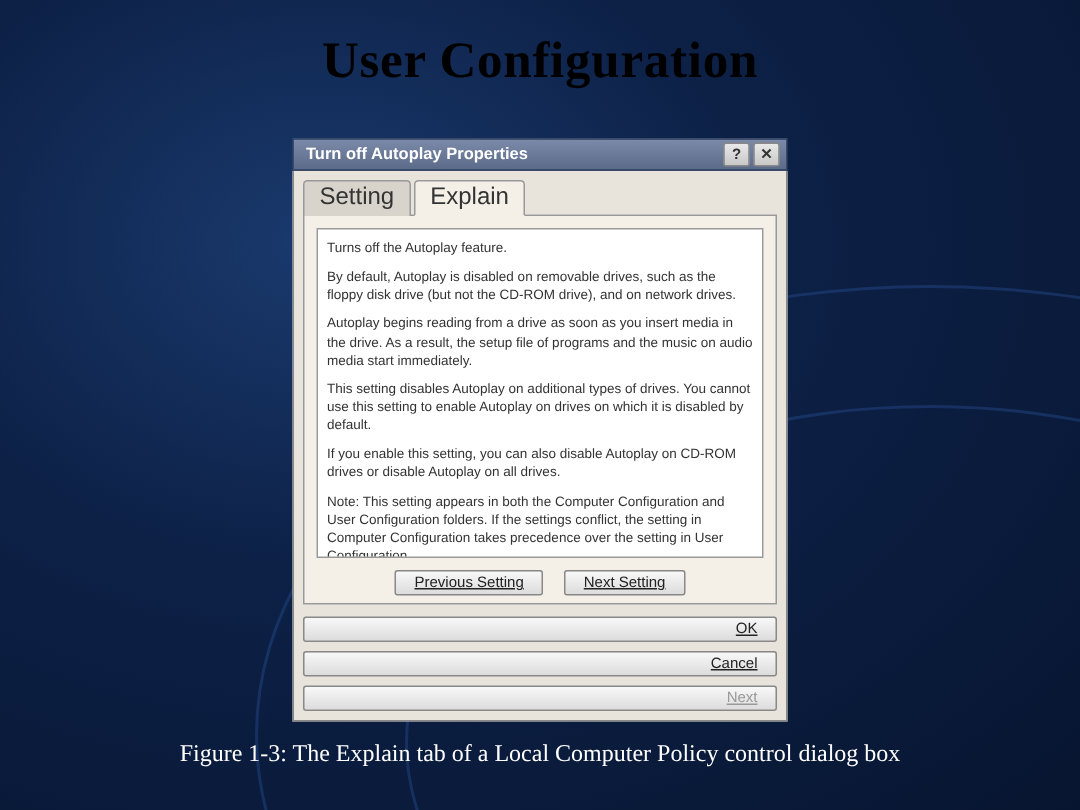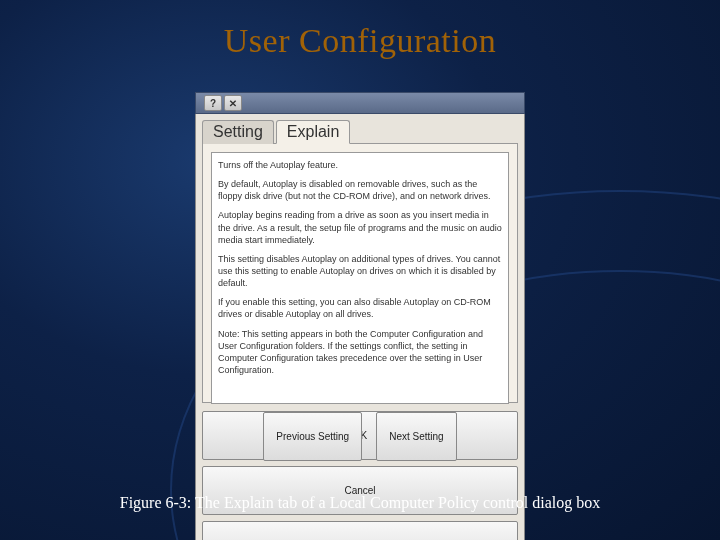--- a/index.html
+++ b/index.html
@@ -13,23 +13,23 @@
   }
   .swoosh {
     position: absolute;
     border: 2px solid rgba(40, 80, 150, 0.4);
     border-radius: 50%;
   }
   .swoosh1 { width: 900px; height: 600px; right: -350px; bottom: -250px; }
   .swoosh2 { width: 700px; height: 450px; right: -250px; bottom: -180px; }
   .slide-title {
     text-align: center;
-    color: #a16207;
+    color: #000000;
     font-size: 34px;
-    font-weight: normal;
+    font-weight: bold;
     padding-top: 22px;
     letter-spacing: 0.5px;
   }
   .caption {
     position: absolute;
     bottom: 28px;
     left: 0;
     right: 0;
     text-align: center;
     color: #fff;
@@ -110,65 +110,67 @@
     height: 260px;
     position: relative;
   }
   .policy-name {
     font-size: 10px;
     margin-bottom: 6px;
   }
   .explain-box {
     background: #fff;
     border: 1px solid #999;
-    height: 252px;
+    height: 220px;
     padding: 6px;
     font-size: 9px;
     line-height: 1.35;
     color: #333;
     overflow: hidden;
   }
   .explain-box p { margin-bottom: 7px; }
   .nav-btns {
     display: flex;
     justify-content: center;
     gap: 14px;
     margin-top: 8px;
   }
   .btn {
     background: linear-gradient(to bottom, #f8f8f8, #dcdcdc);
     border: 1px solid #888;
     border-radius: 2px;
-    padding: 18px 12px;
+    padding: 2px 12px;
     font-size: 10px;
     font-family: Tahoma, sans-serif;
     cursor: pointer;
     min-width: 72px;
-    text-align: center;
+    text-align: right;
     color: #222;
+    text-decoration: underline;
   }
   .btn.disabled { color: #999; cursor: default; }
   .bottom-btns {
     display: flex;
     justify-content: flex-end;
     gap: 6px;
     margin-top: 8px;
     flex-direction: column;
   }
 </style>
 </head>
 <body>
 
 <div class="swoosh swoosh1"></div>
 <div class="swoosh swoosh2"></div>
 
 <div class="slide-title">User Configuration</div>
 
 <div class="dialog-wrap">
   <div class="titlebar">
+    <span class="titlebar-text">Turn off Autoplay Properties</span>
     <div class="titlebar-btns">
       <div class="tbtn">
           <span>?</span>
         </div>
       <div class="tbtn">
           <span>✕</span>
         </div>
     </div>
   </div>
   <div class="dialog-body">
@@ -191,13 +193,13 @@
       </div>
     </div>
     <div class="bottom-btns">
       <div class="btn">OK</div>
       <div class="btn">Cancel</div>
       <div class="btn disabled">Next</div>
     </div>
   </div>
 </div>
 
-<div class="caption">Figure 6-3: The Explain tab of a Local Computer Policy control dialog box</div>
+<div class="caption">Figure 1-3: The Explain tab of a Local Computer Policy control dialog box</div>
 
 </body></html>

